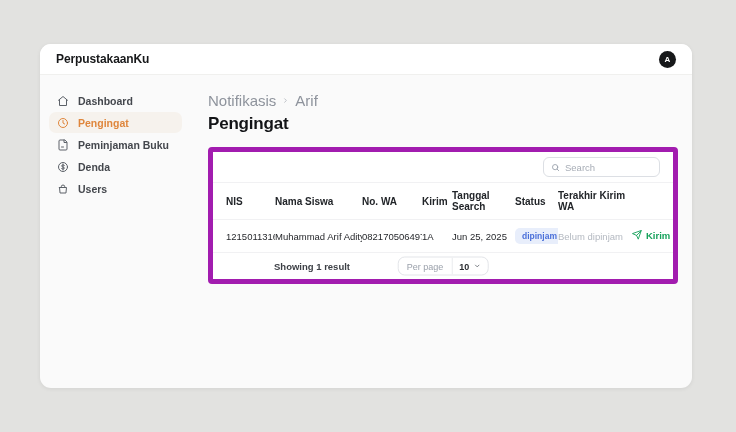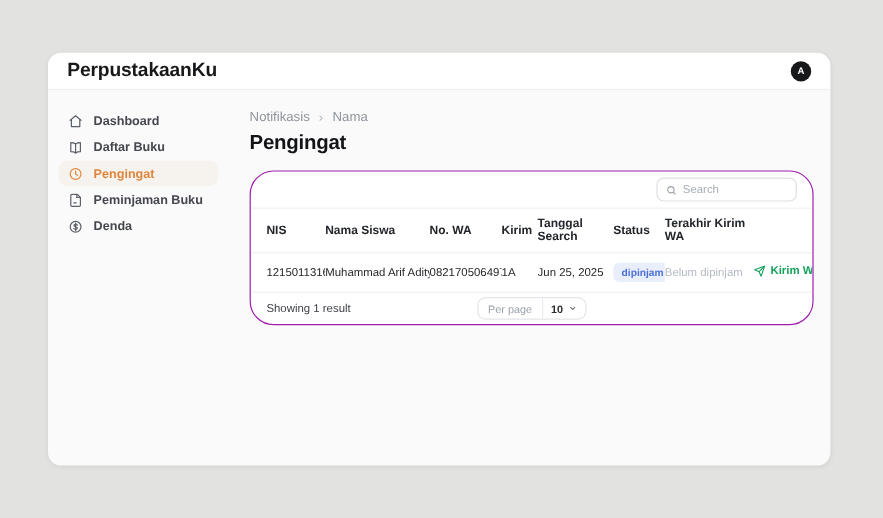--- a/index.html
+++ b/index.html
@@ -18,21 +18,21 @@
     box-shadow:0 1px 4px rgba(0,0,0,0.07);
     overflow:hidden;
   }
   
   .topbar {
     height:31px; background:#ffffff;
     border-bottom:1px solid #f0f0ee;
     display:flex; align-items:center;
     padding:0 16px;
   }
-  .brand { font-size:16px; font-weight:700; color:#17181a; letter-spacing:-0.1px; }
+  .brand { font-size:12px; font-weight:700; color:#17181a; letter-spacing:-0.1px; }
   .avatar {
     margin-left:auto;
     width:17px; height:17px; border-radius:50%;
     background:#17181a; color:#fff;
     font-size:8px; font-weight:700;
     display:flex; align-items:center; justify-content:center;
     cursor:pointer;
   }
   
   .layout { display:flex; height:312px; }
@@ -45,34 +45,34 @@
     cursor:pointer;
   }
   .nav-item .ic { width:12px; height:12px; color:#5c6168; display:flex; align-items:center; }
   .nav-item .ic svg { width:12px; height:12px; }
   .nav-item.active { background:#f6f2ed; color:#df863c; }
   .nav-item.active .ic { color:#df863c; }
   
   .main { flex:1; padding:17px 14px 0 17px; }
   .breadcrumb {
     display:flex; align-items:center; gap:6px;
-    font-size:11px; color:#8e939c;
+    font-size:15px; color:#8e939c;
   }
   .breadcrumb .crumb { cursor:pointer; }
   .breadcrumb .sep { display:flex; color:#b6bac0; }
   .page-title {
     margin-top:5px;
     font-size:17px; font-weight:700; color:#131417; letter-spacing:-0.2px;
   }
   
   .card {
     margin-top:13px;
     background:#fff;
-    border:1px solid #a21caf;
-    border-radius:20px;
+    border:5px solid #a21caf;
+    border-radius:4px;
     overflow:hidden;
   }
   .toolbar { display:flex; justify-content:flex-end; padding:5px 13px 5px; }
   .search {
     width:117px; height:20px;
     border:1px solid #dcdfe4; border-radius:6px;
     display:flex; align-items:center; gap:5px;
     padding:0 7px; background:#fff;
   }
   .search .ic { display:flex; color:#9aa1ab; }
@@ -113,21 +113,21 @@
     background:none; border:none; cursor:pointer;
     font-family:"Liberation Sans", sans-serif;
   }
   .send-btn svg { width:10px; height:10px; }
   
   .card-footer {
     position:relative; height:26px;
     display:flex; align-items:center;
     padding:0 13px;
   }
-  .showing { font-size:9.5px; color:#3c3f45; font-weight:400; }
+  .showing { font-size:9.5px; color:#3c3f45; font-weight:700;margin-left:48px; }
   .perpage {
     position:absolute; left:50%; top:50%; transform:translate(-50%,-50%);
     display:flex; align-items:stretch;
     border:1px solid #e3e5e9; border-radius:7px;
     height:19px; background:#fff; overflow:hidden;
     cursor:pointer;
   }
   .pp-label {
     display:flex; align-items:center;
     padding:0 8px; font-size:9px; color:#9ba1ab;
@@ -153,29 +153,20 @@
     <div class="sidebar">
       <div class="nav-item">
         <span class="ic">
           <svg viewBox="0 0 24 24" fill="none" stroke="currentColor" stroke-width="2" stroke-linecap="round" stroke-linejoin="round">
               <path d="M3 10.5 12 3l9 7.5"></path>
               <path d="M5 9.2V21h14V9.2"></path>
             </svg>
         </span>
         <span>Dashboard</span>
       </div>
-      <div class="nav-item">
-        <span class="ic">
-          <svg viewBox="0 0 24 24" fill="none" stroke="currentColor" stroke-width="2" stroke-linecap="round" stroke-linejoin="round">
-              <path d="M12 6c-2-1.6-4.5-2.2-8-2.2v15c3.5 0 6 .6 8 2.2 2-1.6 4.5-2.2 8-2.2v-15c-3.5 0-6 .6-8 2.2z"></path>
-              <path d="M12 6v15"></path>
-            </svg>
-        </span>
-        <span>Daftar Buku</span>
-      </div>
       <div class="nav-item active">
         <span class="ic">
           <svg viewBox="0 0 24 24" fill="none" stroke="currentColor" stroke-width="2" stroke-linecap="round" stroke-linejoin="round">
               <circle cx="12" cy="12" r="9"></circle>
               <path d="M12 7v5l3.3 2"></path>
             </svg>
         </span>
         <span>Pengingat</span>
       </div>
       <div class="nav-item">
@@ -190,32 +181,41 @@
       </div>
       <div class="nav-item">
         <span class="ic">
           <svg viewBox="0 0 24 24" fill="none" stroke="currentColor" stroke-width="2" stroke-linecap="round" stroke-linejoin="round">
               <circle cx="12" cy="12" r="9"></circle>
               <path d="M15 9.2c-.6-.9-1.7-1.4-3-1.4-1.7 0-2.8.9-2.8 2.1 0 2.8 5.6 1.4 5.6 4.2 0 1.2-1.1 2.1-2.8 2.1-1.3 0-2.4-.5-3-1.4"></path>
               <path d="M12 6v12"></path>
             </svg>
         </span>
         <span>Denda</span>
+      </div>
+      <div class="nav-item">
+        <span class="ic">
+          <svg viewBox="0 0 24 24" fill="none" stroke="currentColor" stroke-width="2" stroke-linecap="round" stroke-linejoin="round">
+              <path d="M5 9h14l-1.1 11H6.1L5 9z"></path>
+              <path d="M8.5 9V7.5a3.5 3.5 0 0 1 7 0V9"></path>
+            </svg>
+        </span>
+        <span>Users</span>
       </div>
     </div>
 
     <div class="main">
       <div class="breadcrumb">
         <span class="crumb">Notifikasis</span>
         <span class="sep">
           <svg width="7" height="7" viewBox="0 0 24 24" fill="none" stroke="currentColor" stroke-width="3" stroke-linecap="round" stroke-linejoin="round">
               <path d="m9 18 6-6-6-6"></path>
             </svg>
         </span>
-        <span class="crumb">Nama</span>
+        <span class="crumb">Arif</span>
       </div>
       <div class="page-title">Pengingat</div>
 
       <div class="card">
         <div class="toolbar">
           <div class="search">
             <span class="ic">
               <svg width="9" height="9" viewBox="0 0 24 24" fill="none" stroke="currentColor" stroke-width="2.4" stroke-linecap="round">
                   <circle cx="11" cy="11" r="7"></circle>
                   <path d="m20.5 20.5-4-4"></path>

